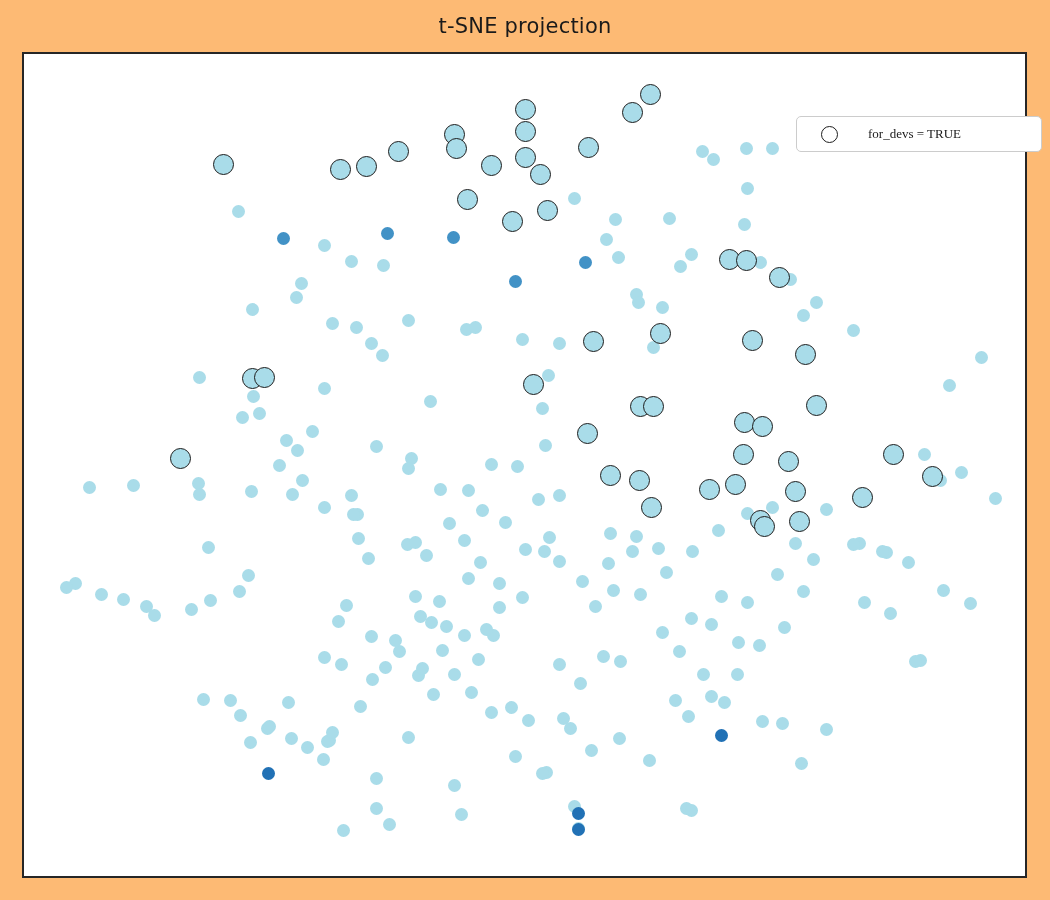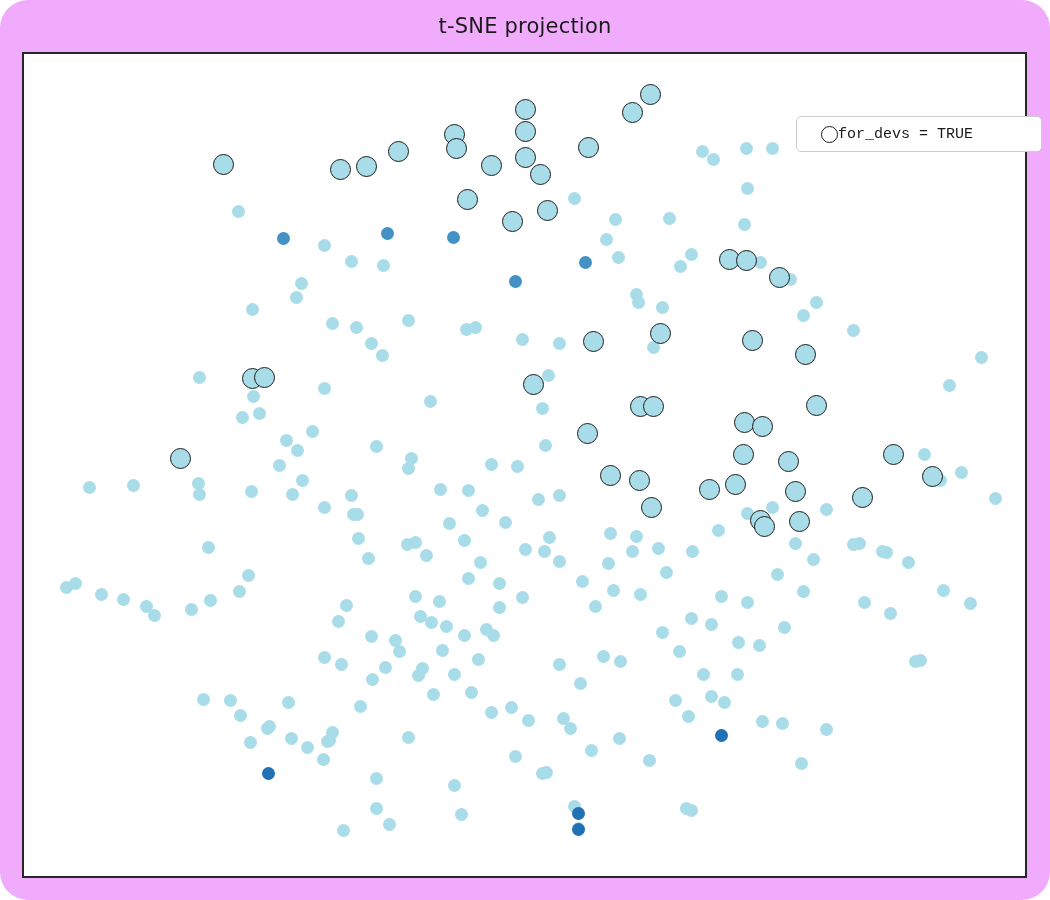--- a/index.html
+++ b/index.html
@@ -7,23 +7,22 @@
     padding: 0;
     background: #ffffff;
   }
   body {
     font-family: "DejaVu Sans", sans-serif;
   }
   #figure {
     position: relative;
     width: 1050px;
     height: 900px;
-    background: #f0abfc;
+    background: #fdba74;
     overflow: hidden;
-    border-radius: 28px;
   }
   #chart-title {
     position: absolute;
     left: 0;
     top: 14px;
     width: 1050px;
     text-align: center;
     font-size: 21px;
     color: #1a1a1a;
     font-family: "DejaVu Sans", sans-serif;
@@ -81,23 +80,24 @@
   #legend-marker {
     width: 15px;
     height: 15px;
     border-radius: 50%;
     border: 1.6px solid #1d1d1d;
     background: #ffffff;
     margin-left: 24px;
     flex: 0 0 auto;
   }
   #legend-label {
-    font-size: 15px;
+    margin-left: 30px;
+    font-size: 13px;
     color: #1a1a1a;
-    font-family: Liberation Mono, monospace;
+    font-family: Liberation Serif, serif;
     white-space: nowrap;
   }
 </style>
 </head>
 <body>
 
 <div id="figure">
 
   <div id="chart-title">t-SNE projection</div>
 

